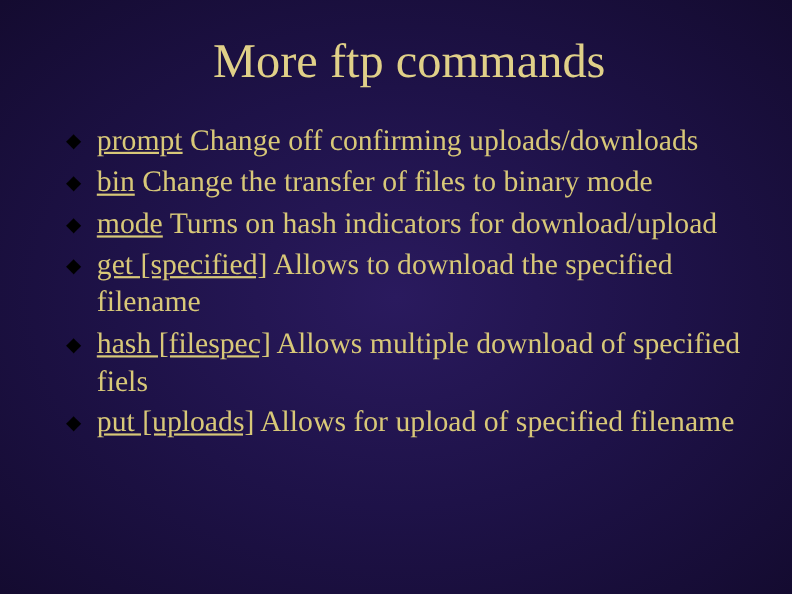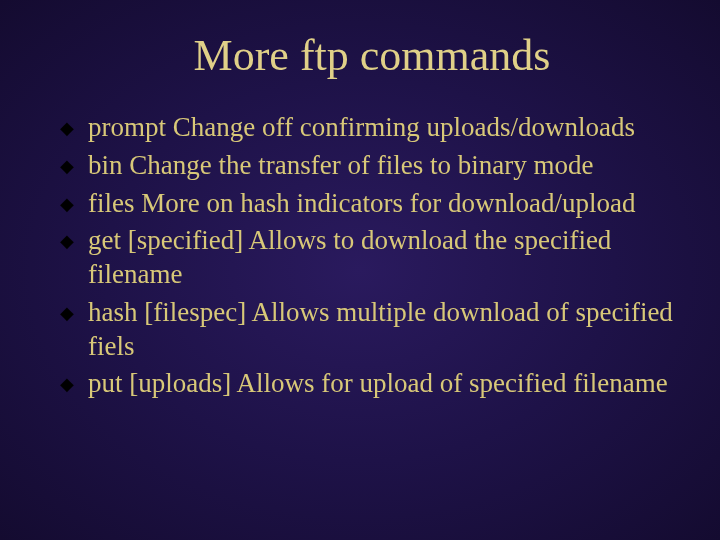--- a/index.html
+++ b/index.html
@@ -39,39 +39,40 @@
     position: relative;
   }
   .bullets li .diamond {
     position: absolute;
     left: 0;
     top: 6px;
     font-size: 18px;
     color: #000;
   }
   .cmd {
+    text-decoration: underline;
   }
 </style>
 </head>
 <body>
 
 <div class="slide">
   <h1 class="title">More ftp commands</h1>
   <ul class="bullets">
     <li>
       <span class="diamond">◆</span>
       <span class="cmd">prompt</span><span> Change off confirming uploads/downloads</span>
     </li>
     <li>
       <span class="diamond">◆</span>
       <span class="cmd">bin</span><span> Change the transfer of files to binary mode</span>
     </li>
     <li>
       <span class="diamond">◆</span>
-      <span class="cmd">files</span><span> More on hash indicators for download/upload</span>
+      <span class="cmd">mode</span><span> Turns on hash indicators for download/upload</span>
     </li>
     <li>
       <span class="diamond">◆</span>
       <span class="cmd">get [specified]</span><span> Allows to download the specified filename</span>
     </li>
     <li>
       <span class="diamond">◆</span>
       <span class="cmd">hash [filespec]</span><span> Allows multiple download of specified fiels</span>
     </li>
     <li>

